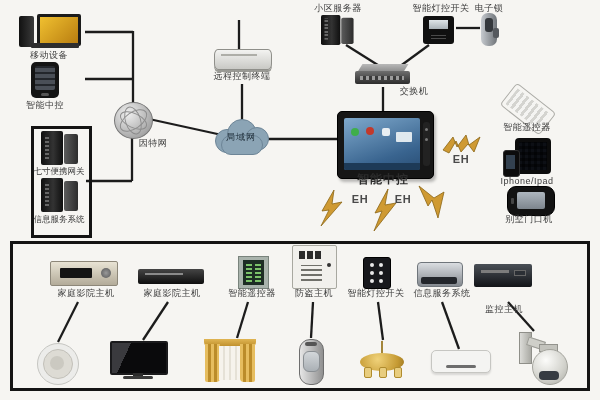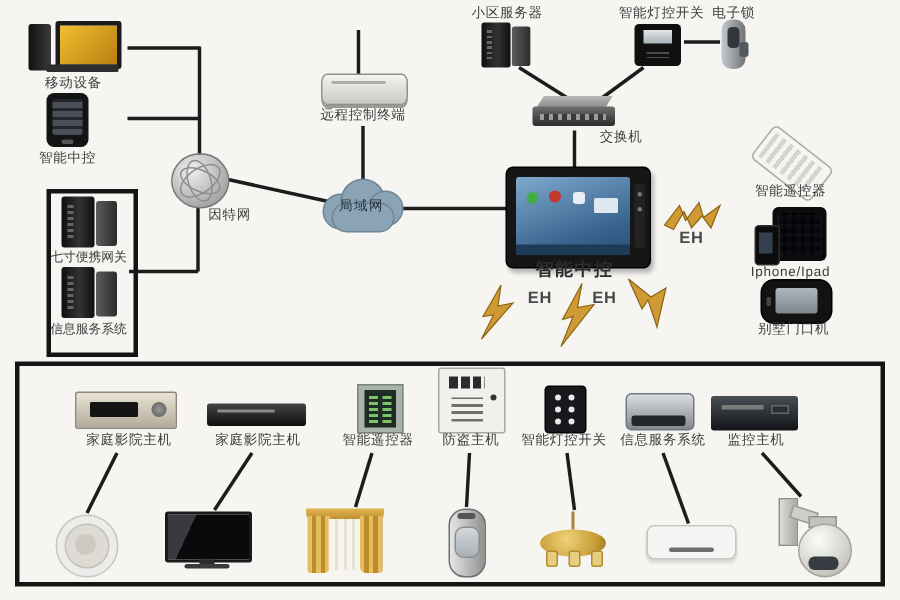--- a/index.html
+++ b/index.html
@@ -335,21 +335,21 @@
       <div class="d d4"></div>
       <div class="d d5"></div>
       <div class="d d6"></div>
   </div>
   <div class="lbl" style="left:340px;top:288px;width:72px;">智能灯控开关</div>
 
   <div class="abs ir"></div>
   <div class="lbl" style="left:411px;top:288px;width:62px;">信息服务系统</div>
 
   <div class="abs dvr"></div>
-  <div class="lbl" style="left:478px;top:288px;width:52px;">监控主机</div>
+  <div class="lbl" style="left:478px;top:304px;width:52px;">监控主机</div>
 
   <div class="abs speaker"></div>
   <div class="abs tv">
       <div class="scr"></div>
       <div class="neck"></div>
       <div class="base"></div>
     </div>
   <div class="abs curtain">
       <div class="val"></div>
       <div class="dl"></div>

